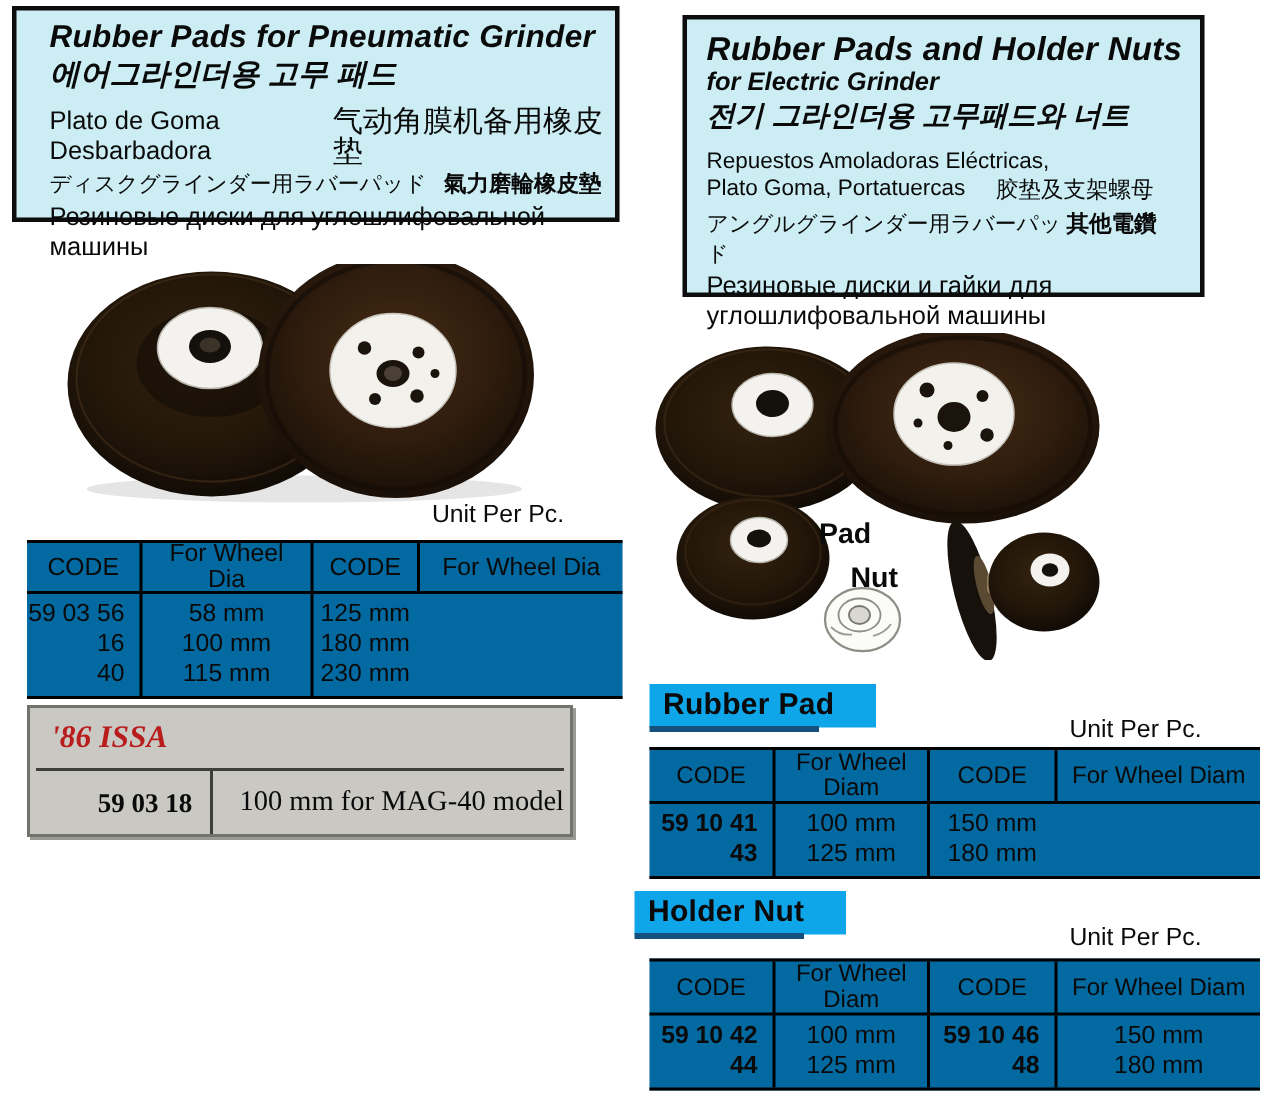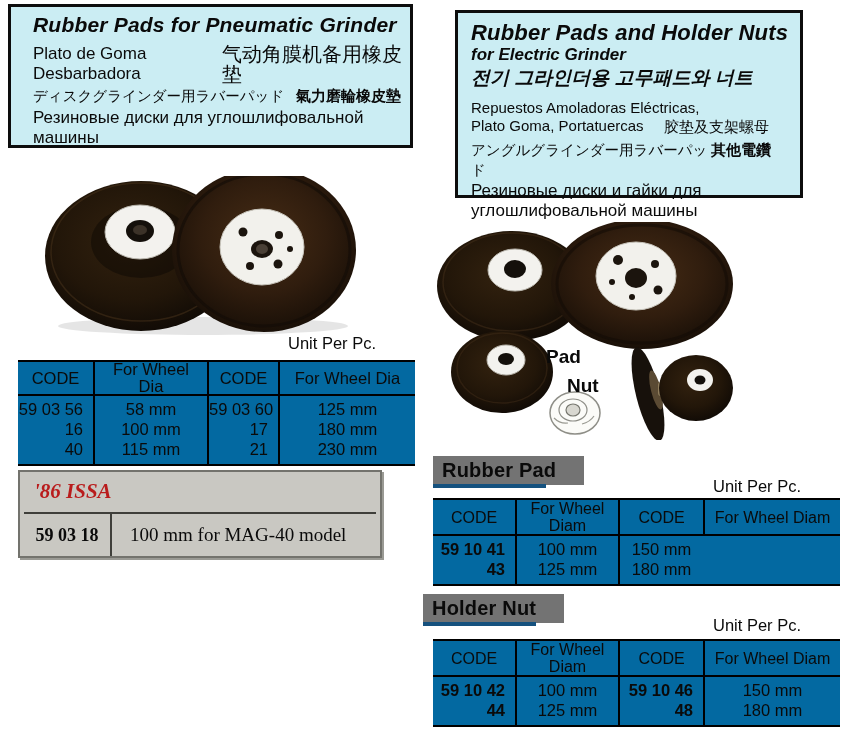--- a/index.html
+++ b/index.html
@@ -36,50 +36,51 @@
   #pneumatic-table { left:18px; top:360px; width:397px; grid-template-columns:75px 114px 71px 137px; }
   #rubber-pad-table, #holder-nut-table { left:433px; width:407px; grid-template-columns:82px 103px 85px 137px; }
   #rubber-pad-table { top:498px; }
   #holder-nut-table { top:639px; }
   #rubber-pad-table .hcell, #holder-nut-table .hcell { height:36px; font-size:16px; }
   #pneumatic-table .hcell { height:34px; }
 
   .unit-label { position:absolute; width:120px; text-align:center; font-size:16.5px; }
 
   
-  .sec-head { position:absolute; background:#737373; padding:3px 28px 3px 9px; }
+  .sec-head { position:absolute; background:#0ea5e9; padding:3px 28px 3px 9px; }
   .sec-head .sec-text { font-size:20px; font-weight:bold; letter-spacing:.2px; }
   .sec-underline { position:absolute; left:0; bottom:-3px; height:4px; background:#15517e; width:113px; }
   #rubber-pad-head { left:433px; top:456px; }
   #holder-nut-head { left:423px; top:594px; }
 
   
   #issa-box { left:18px; top:470px; width:364px; height:88px; background:#c9c8c2;
               border:2px solid #73736d; box-shadow:2px 2px 0 #9a9a94; }
   #issa-title { position:absolute; left:14px; top:7px; font-family:"Liberation Serif","DejaVu Serif",serif;
                 font-style:italic; font-weight:bold; font-size:21px; color:#b91c1c; }
   #issa-rule { position:absolute; left:4px; right:4px; top:40px; border-top:2px solid #3f3f3a; }
-  #issa-row { position:absolute; left:4px; right:4px; top:42px; bottom:0; display:flex; align-items:center; }
+  #issa-row { position:absolute; left:4px; right:4px; top:42px; bottom:0; display:flex; align-items:center;justify-content:flex-end; }
   #issa-code { width:86px; text-align:center; font-family:"Liberation Serif","DejaVu Serif",serif;
                font-weight:bold; font-size:18px; }
   #issa-div { align-self:stretch; border-left:2px solid #3f3f3a; }
   #issa-desc { padding-left:18px; font-family:"Liberation Serif","DejaVu Serif",serif; font-size:19px; }
 
   
   .photo-label { position:absolute; font-size:19px; font-weight:bold; z-index:3; }
   #pad-label { left:546px; top:346px; }
   #nut-label { left:567px; top:375px; }
 
   svg { position:absolute; }
 </style>
 </head>
 <body>
 
 <div id="left-lang-box" class="lang-box">
   <div class="hdr-title">Rubber Pads for Pneumatic Grinder</div>
+  <div class="hdr-korean">에어그라인더용 고무 패드</div>
   <div class="hdr-row" style="margin-top:7px;">
     <span class="hdr-es" style="width:210px;">Plato de Goma Desbarbadora</span>
     <span class="hdr-zh">气动角膜机备用橡皮垫</span>
   </div>
   <div class="hdr-row" style="margin-top:2px;">
     <span class="hdr-jp" style="width:263px;">ディスクグラインダー用ラバーパッド</span>
     <span class="hdr-zht">氣力磨輪橡皮墊</span>
   </div>
   <div class="hdr-ru" style="margin-top:2px;">
     <div>Резиновые диски для углошлифовальной</div>
@@ -188,25 +189,20 @@
   <div class="dgroup code-group">
     <div class="line">59 03 56</div>
     <div class="line">16</div>
     <div class="line">40</div>
   </div>
   <div class="dgroup dia-group vline">
     <div class="line">58 mm</div>
     <div class="line">100 mm</div>
     <div class="line">115 mm</div>
   </div>
-  <div class="dgroup code-group vline">
-    <div class="line">59 03 60</div>
-    <div class="line">17</div>
-    <div class="line">21</div>
-  </div>
   <div class="dgroup dia-group vline">
     <div class="line">125 mm</div>
     <div class="line">180 mm</div>
     <div class="line">230 mm</div>
   </div>
 </div>
 
 <div id="issa-box" class="abs">
   <div id="issa-title">'86 ISSA</div>
   <div id="issa-rule"></div>

